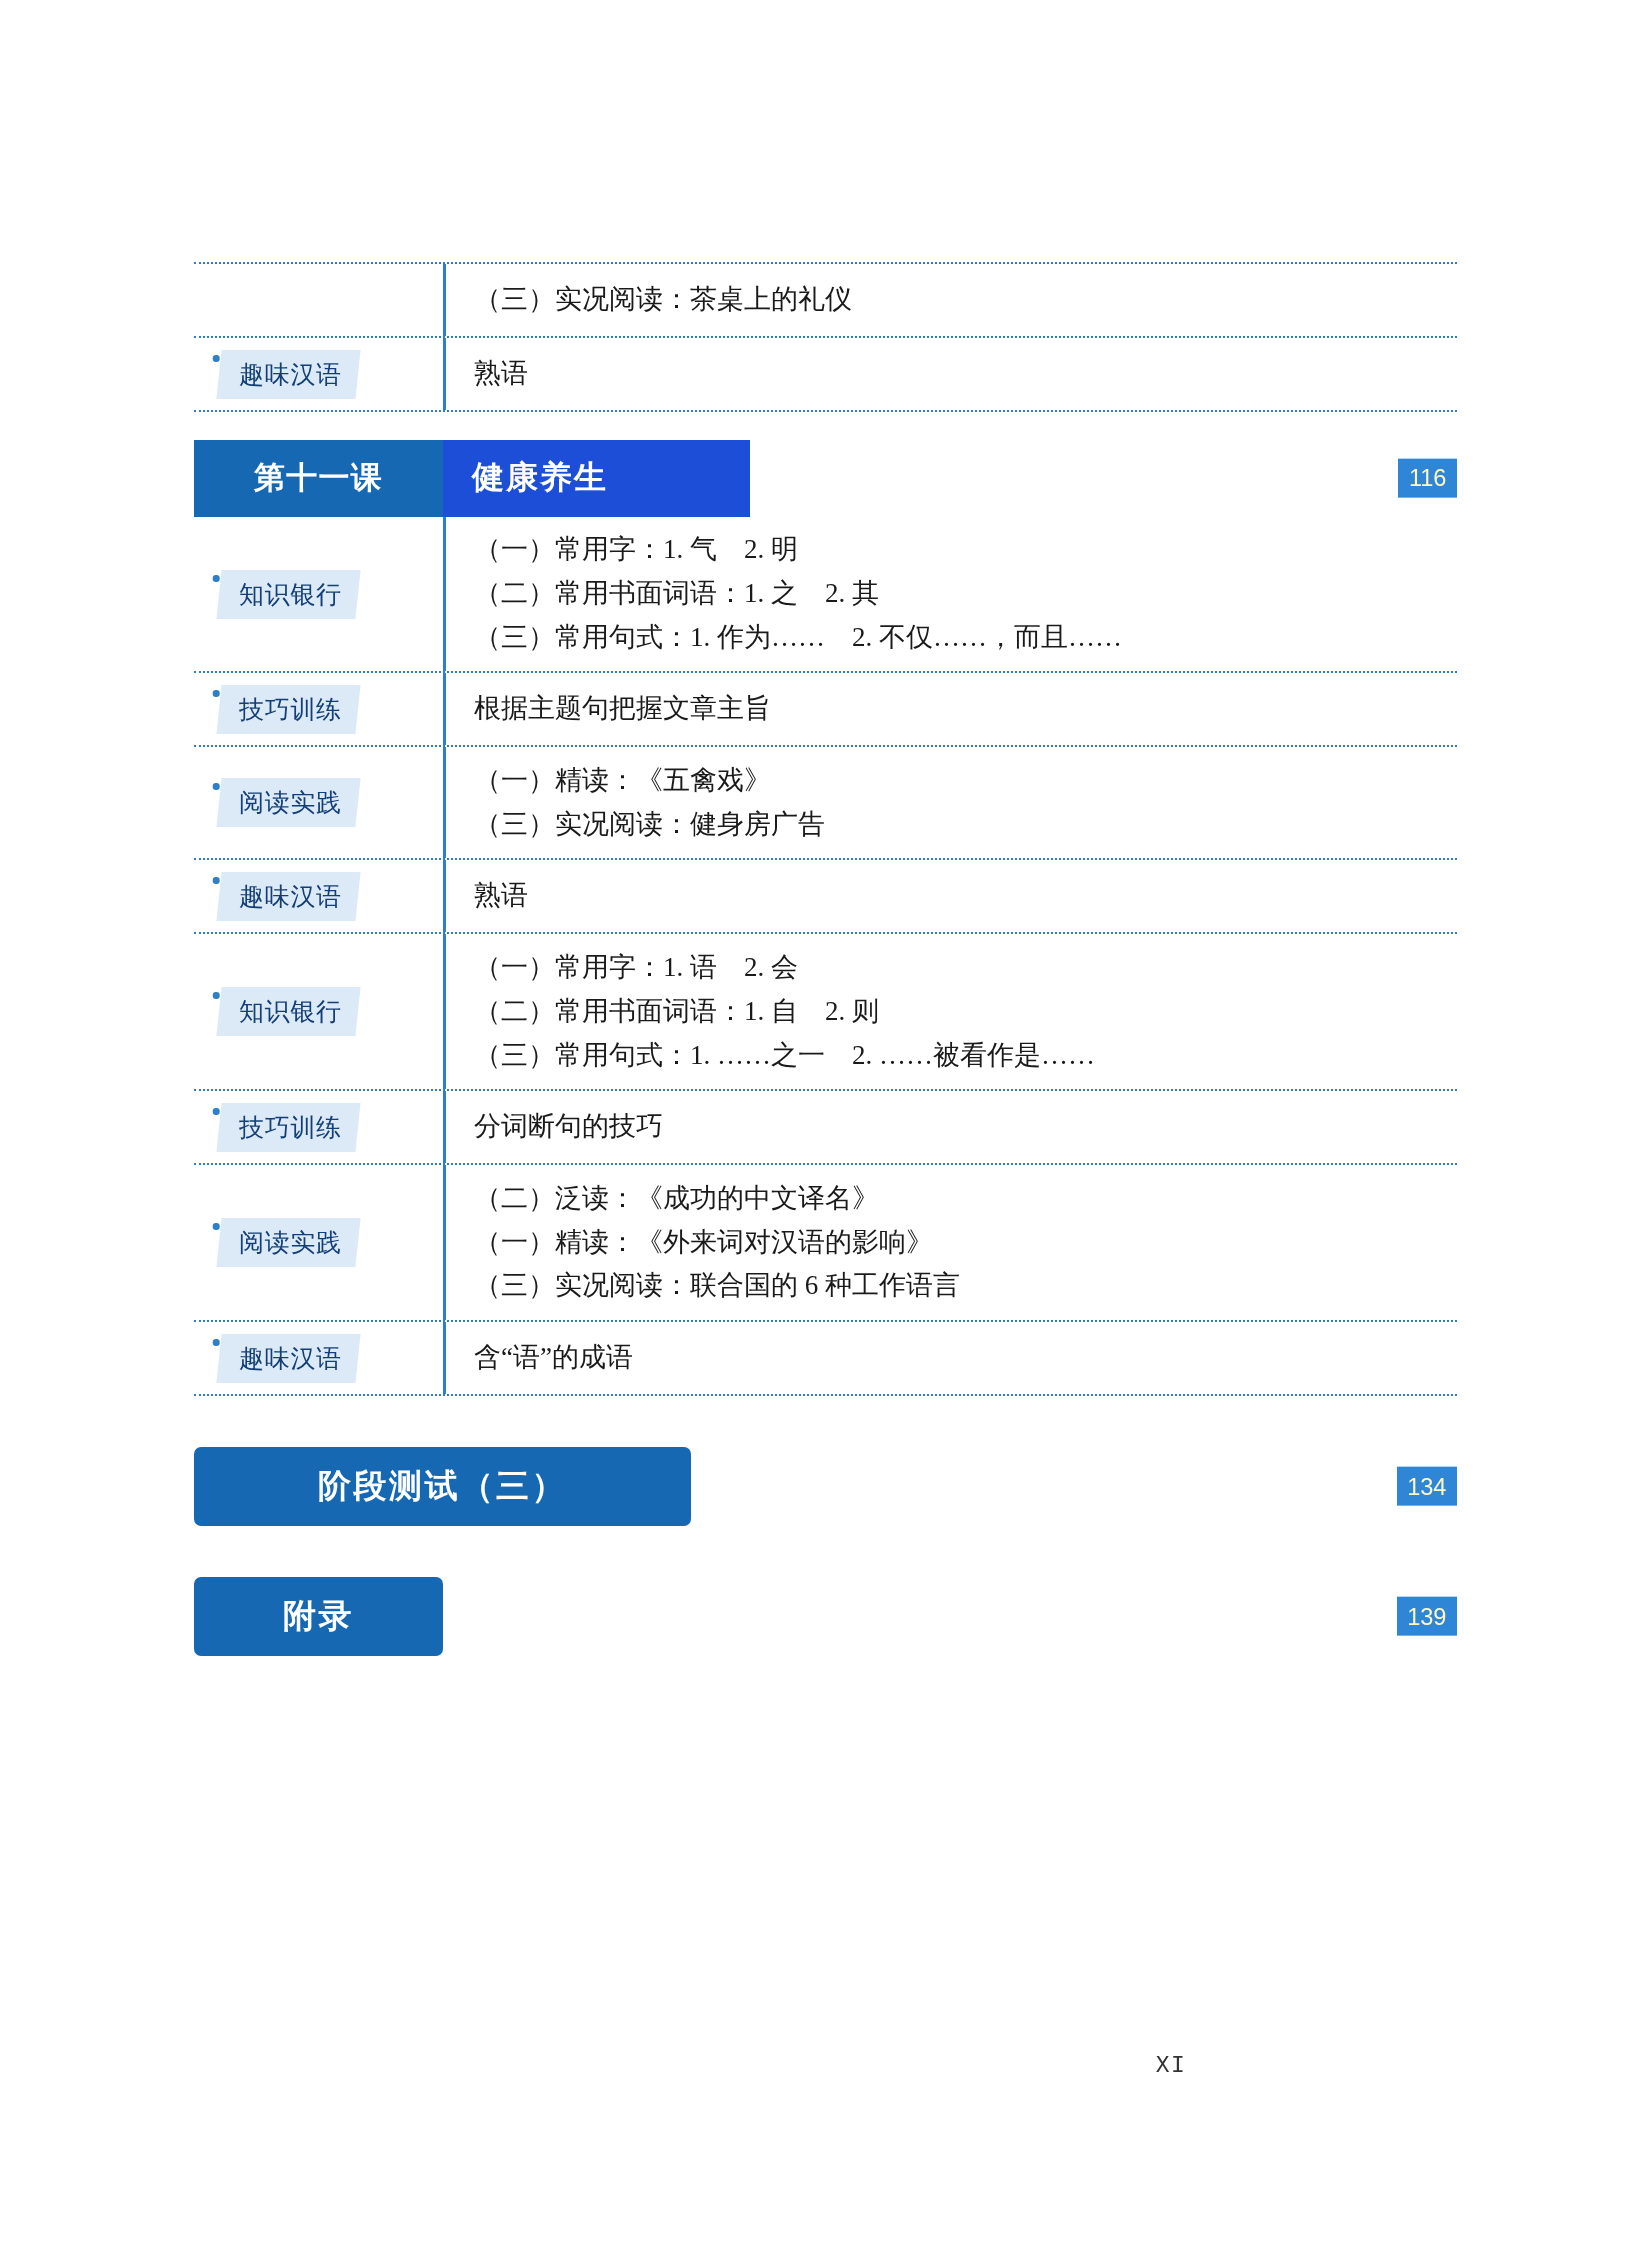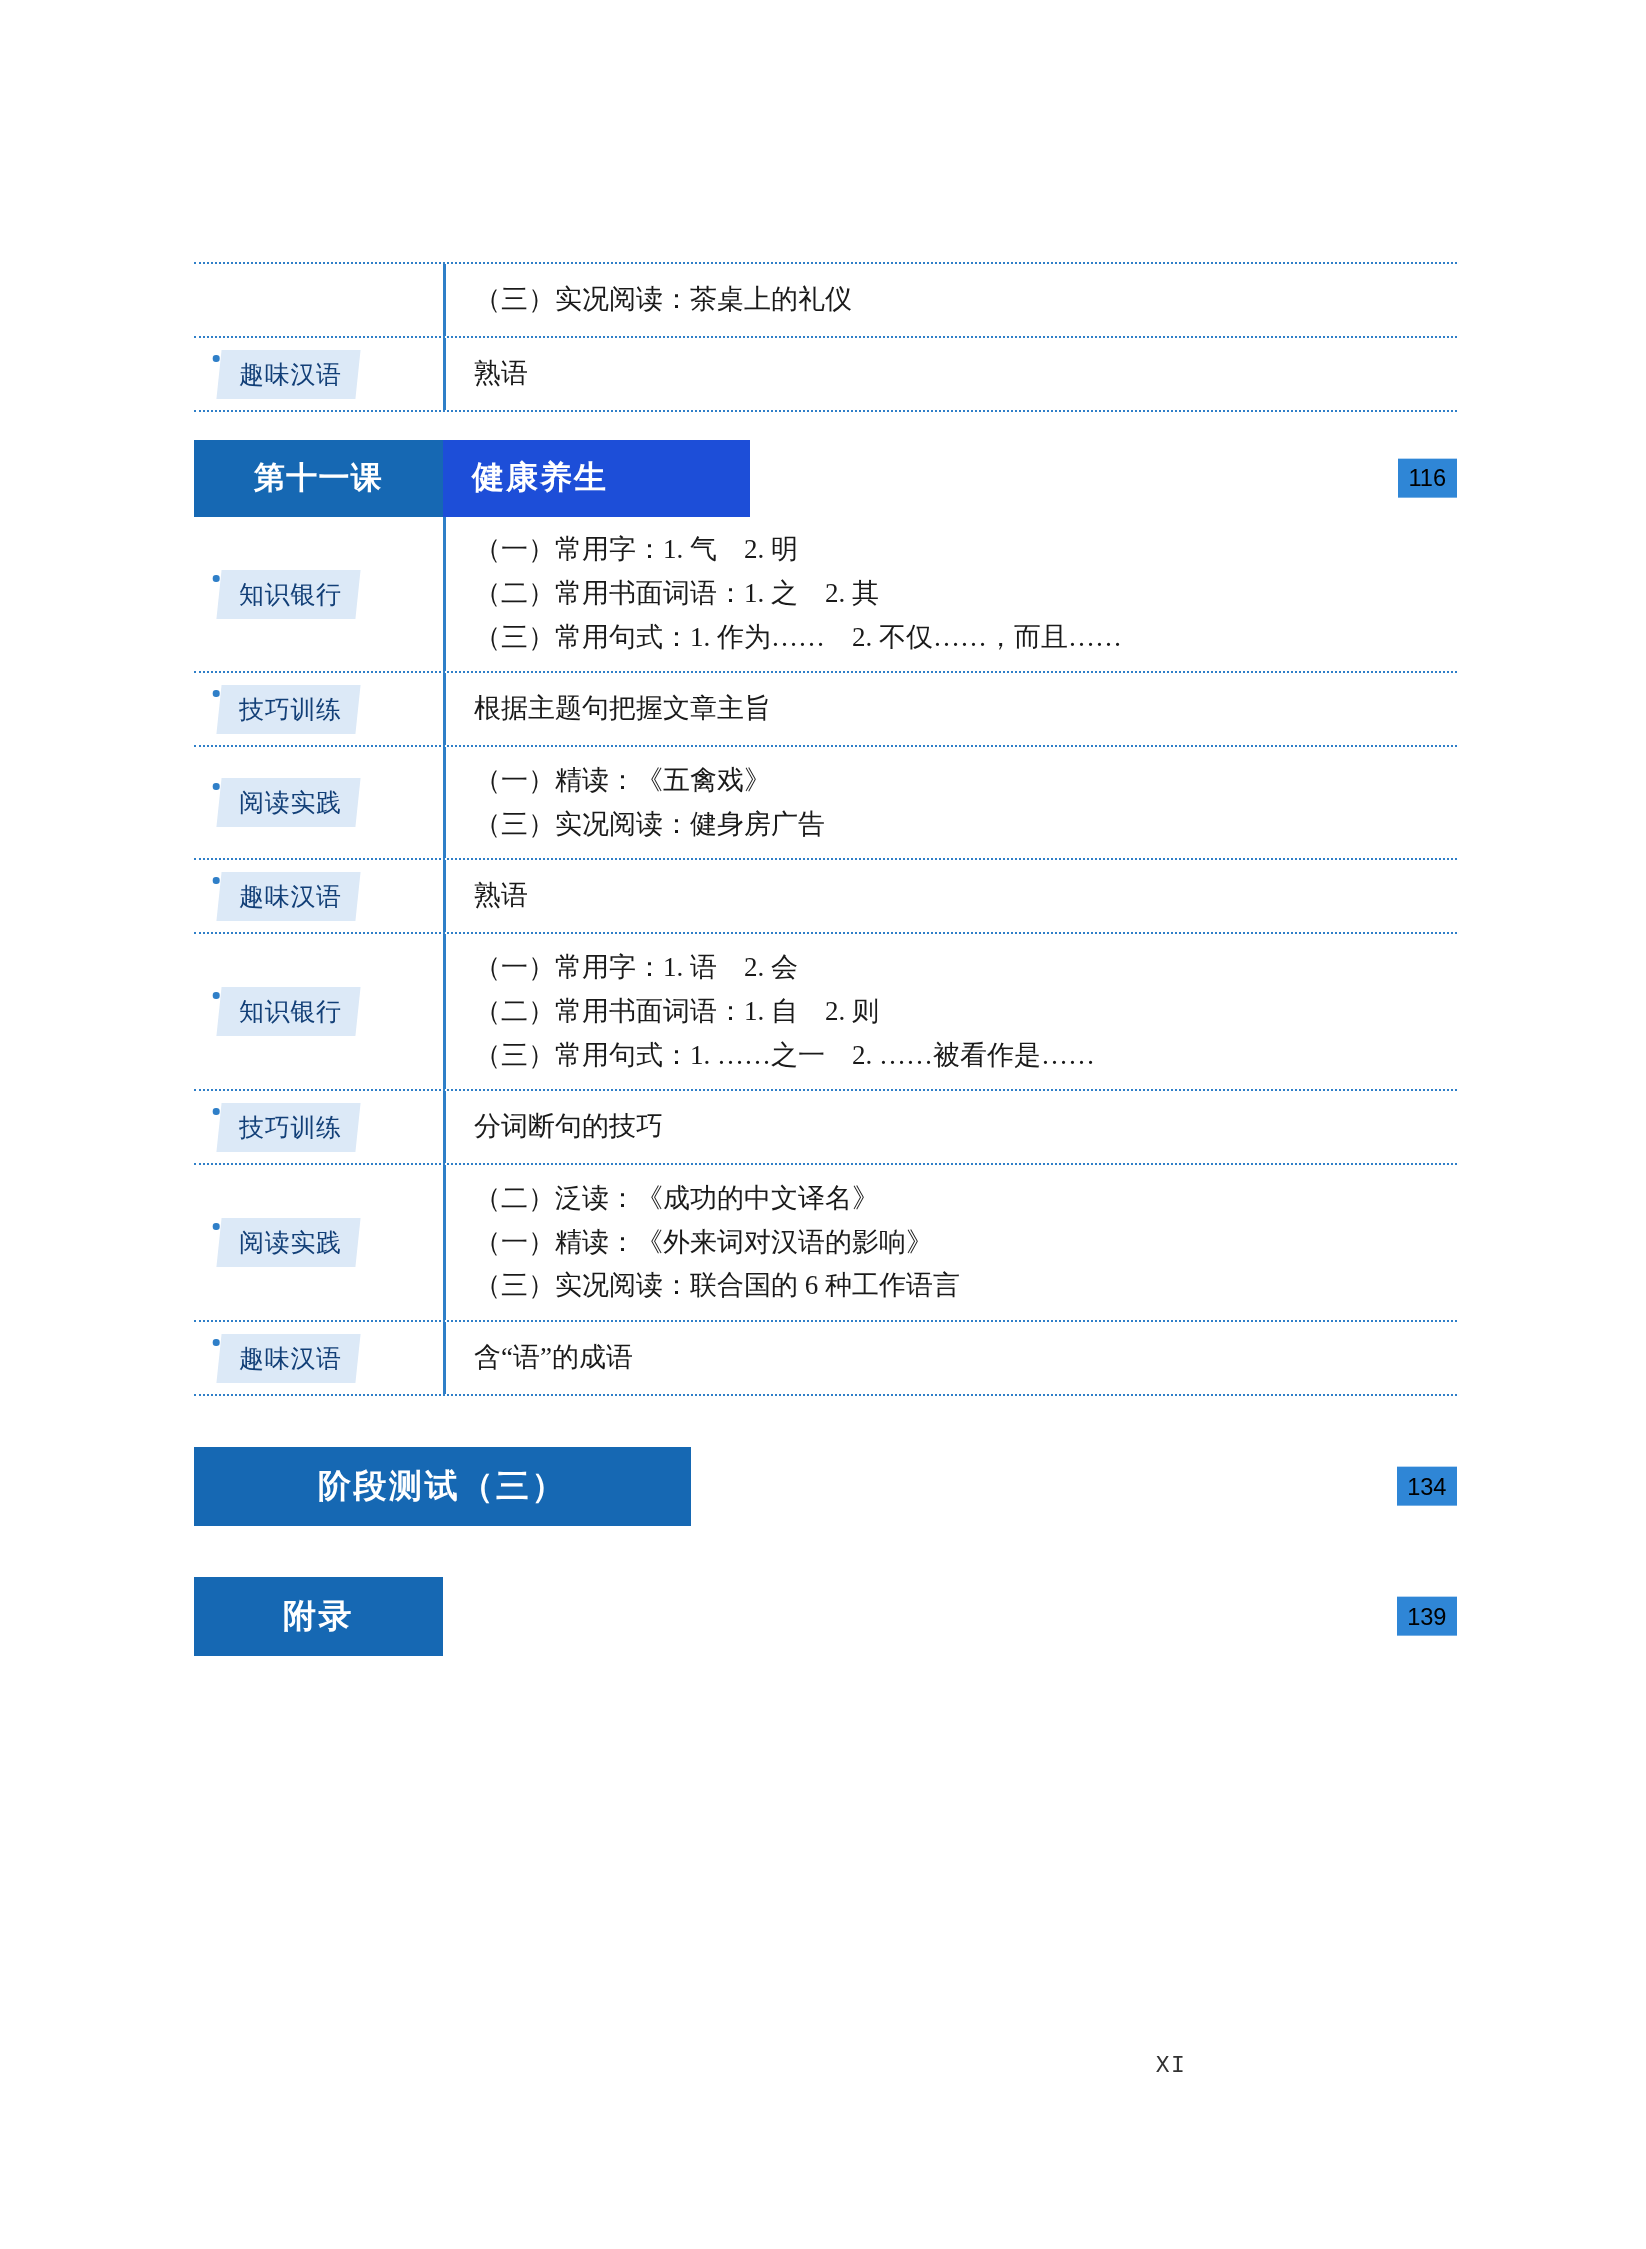--- a/index.html
+++ b/index.html
@@ -143,26 +143,26 @@
   }
   .lesson-spacer {
     flex: 1 1 auto;
   }
   .page-num {
     position: absolute;
     right: 0;
     top: 50%;
     transform: translateY(-50%);
     background: #2f86d6;
-    color: #000000;
+    color: #fef9c3;
     font-family: "Liberation Sans", sans-serif;
     font-size: 23.6px;
     padding: 5.2px 10.5px;
     min-width: 38px;
-    text-align: left;
+    text-align: right;
     line-height: 1.2;
   }
 
   
   .section-bar {
     position: relative;
     margin-top: 51px;
     height: 79px;
     display: flex;
     align-items: center;
@@ -173,20 +173,21 @@
     font-family: "Liberation Sans", sans-serif;
     font-weight: bold;
     font-size: 33px;
     height: 100%;
     display: flex;
     align-items: center;
     justify-content: center;
     letter-spacing: 2.6px;
     padding: 0 26px;
     box-sizing: border-box;
+    border-radius: 7px;
   }
   .section-bar .bar.wide { width: 497px; }
   .section-bar .bar.narrow { width: 249px; }
 
   
   .top-group { position: relative; }
 
   .group { position: relative; }
 
   

